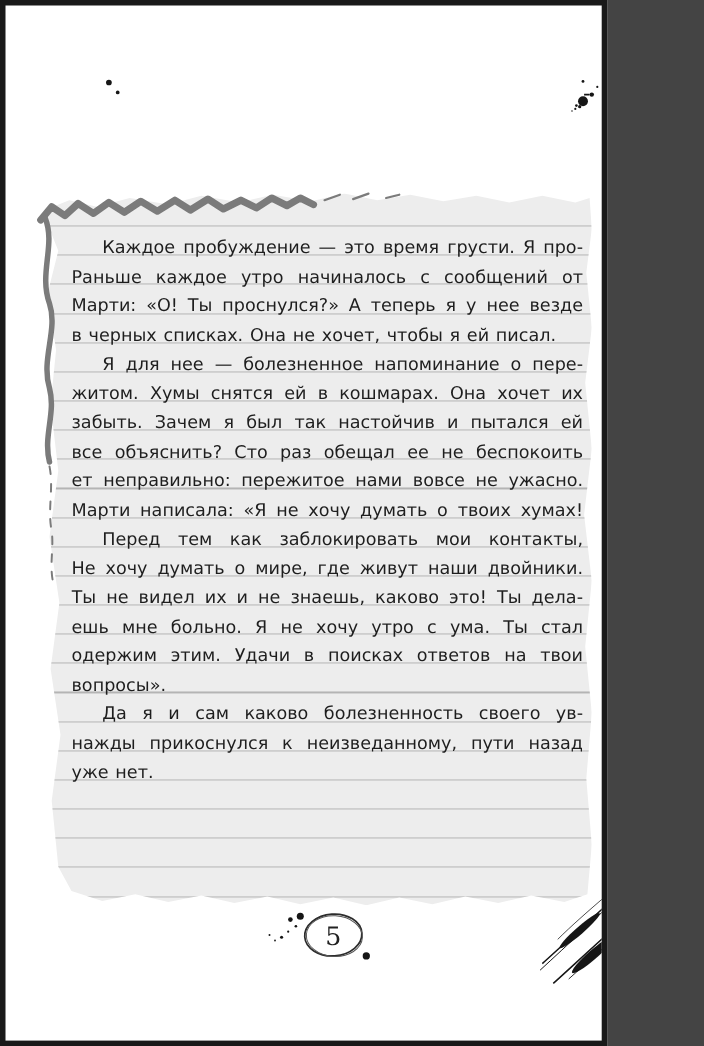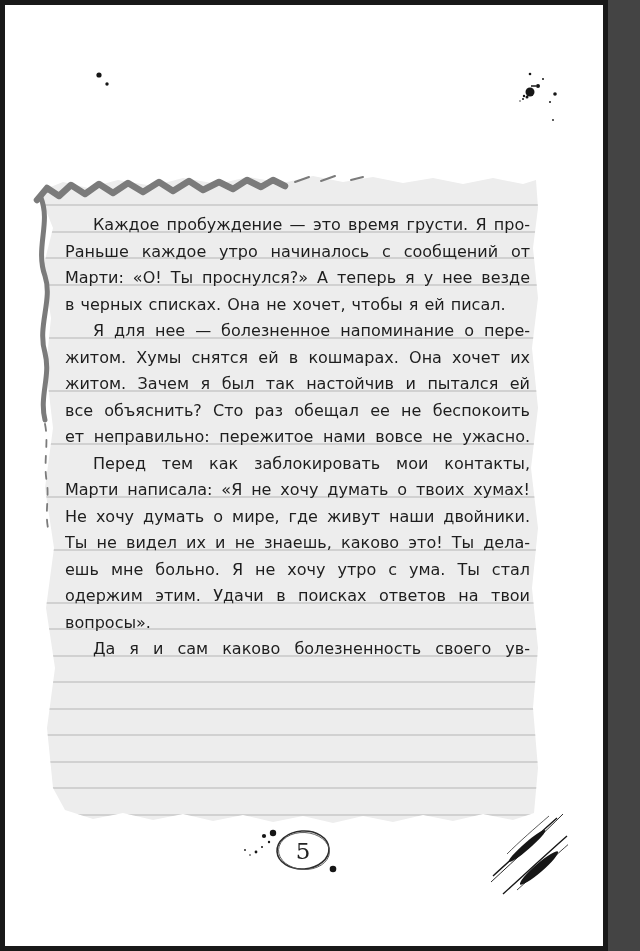--- a/index.html
+++ b/index.html
@@ -2,21 +2,21 @@
 <html style="--paper: #ededed; --rule-line: #b4b4b4; --ink: #1e1e1e; --torn-edge: #7b7b7b; --frame: #191919; --background: #ffffff;"><head>
 <meta charset="utf-8">
 <title>Page 5</title>
 <style>
   :root{
     --paper:#ededed; --rule-line:#b4b4b4; --ink:#1e1e1e;
     --torn-edge:#7b7b7b; --frame:#191919; --bg:#ffffff;
   }
   html,body{margin:0;padding:0;background:#444;}
   #screen{
-    position:relative;width:608px;height:951px;box-sizing:border-box;
+    position:relative;width:552px;height:951px;box-sizing:border-box;
     border:5px solid var(--frame);background:var(--bg);overflow:hidden;
     font-family:"DejaVu Sans",sans-serif;
   }
   .paper{
     position:absolute;left:28px;top:163px;width:505px;height:660px;
     background-color:var(--paper);
     background-image:repeating-linear-gradient(180deg,
       transparent 0px,transparent 25.5px,
       var(--rule-line) 25.5px,var(--rule-line) 26.5px);
     background-position:0 11.5px;
@@ -64,31 +64,33 @@
     <path d="M12,256 C16,276 10,295 14,315 C16,330 12,345 15,360" fill="none" stroke="var(--torn-edge)" stroke-width="1.8" stroke-dasharray="7 9" stroke-linecap="round"></path>
   </svg>
 
   <div class="textblock" id="text-block">
       <div class="line indent">Каждое пробуждение — это время грусти. Я про-</div>
       <div class="line">Раньше каждое утро начиналось с сообщений от</div>
       <div class="line">Марти: «О! Ты проснулся?» А теперь я у нее везде</div>
       <div class="line last">в черных списках. Она не хочет, чтобы я ей писал.</div>
       <div class="line indent">Я для нее — болезненное напоминание о пере-</div>
       <div class="line">житом. Хумы снятся ей в кошмарах. Она хочет их</div>
-      <div class="line">житом. Зачем я был так настойчив и пытался ей</div>
+      <div class="line">забыть. Зачем я был так настойчив и пытался ей</div>
       <div class="line">все объяснить? Сто раз обещал ее не беспокоить</div>
       <div class="line">ет неправильно: пережитое нами вовсе не ужасно.</div>
+      <div class="line">Марти написала: «Я не хочу думать о твоих хумах!</div>
       <div class="line indent">Перед тем как заблокировать мои контакты,</div>
-      <div class="line">Марти написала: «Я не хочу думать о твоих хумах!</div>
       <div class="line">Не хочу думать о мире, где живут наши двойники.</div>
       <div class="line">Ты не видел их и не знаешь, каково это! Ты дела-</div>
       <div class="line">ешь мне больно. Я не хочу утро с ума. Ты стал</div>
       <div class="line">одержим этим. Удачи в поисках ответов на твои</div>
       <div class="line last">вопросы».</div>
       <div class="line indent">Да я и сам каково болезненность своего ув-</div>
+      <div class="line">нажды прикоснулся к неизведанному, пути назад</div>
+      <div class="line last">уже нет.</div>
     </div>
 
   <svg class="deco" style="left:88px;top:63px" width="24" height="24" viewBox="0 0 24 24">
     <circle class="ink" cx="6" cy="7" r="2.6"></circle>
     <circle class="ink" cx="14" cy="16" r="1.7"></circle>
   </svg>
 
   <svg class="deco" style="left:495px;top:53px" width="70" height="75" viewBox="0 0 70 75">
     <circle class="ink" cx="30" cy="34" r="4.5"></circle>
     <circle class="ink" cx="27" cy="39" r="1.5"></circle>

